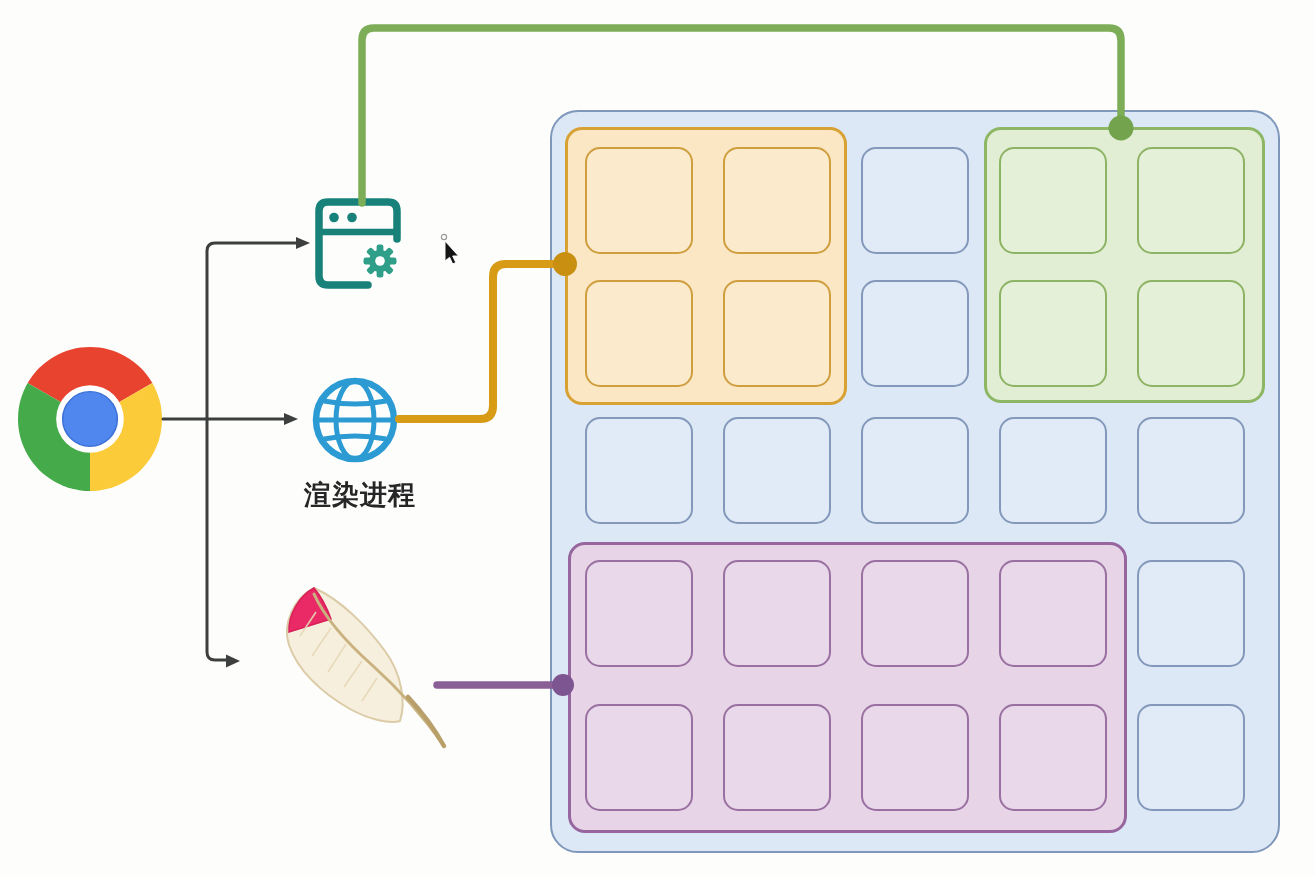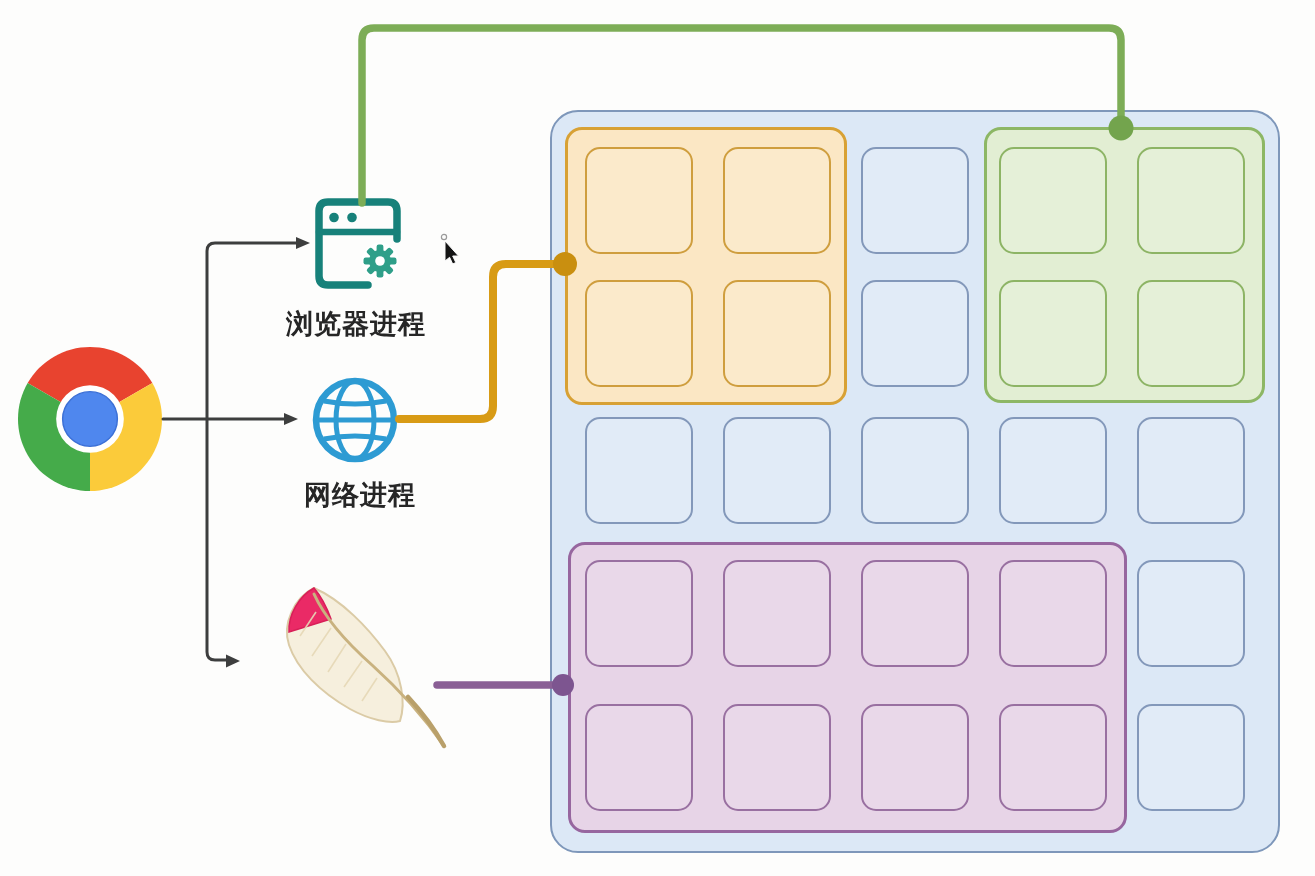--- a/index.html
+++ b/index.html
@@ -102,22 +102,21 @@
       <path d="M40,42 L24,66"></path>
       <path d="M55,58 L36,86"></path>
       <path d="M70,74 L52,102"></path>
       <path d="M86,91 L68,117"></path>
       <path d="M101,108 L86,131"></path>
     </g>
     <path d="M168,176 C150,150 126,122 96,95 C70,72 48,46 38,24" fill="none" stroke="#c9b27f" stroke-width="3" stroke-linecap="round"></path>
     <path d="M168,176 C158,158 146,142 132,127" fill="none" stroke="#b9a06a" stroke-width="4.5" stroke-linecap="round"></path>
   </svg>
 
-  <div class="proc-label lbl-browser">浏览器进程</div>
-  <div class="proc-label lbl-network">网络进程</div>
+  <div class="proc-label lbl-network">渲染进程</div>
 
   <div class="grid">
     <div class="region region-orange"></div>
     <div class="region region-green"></div>
     <div class="region region-purple"></div>
     <div id="cells">
         <div class="cell cell-orange" style="left: 33px; top: 35px;"></div>
         <div class="cell cell-orange" style="left: 171px; top: 35px;"></div>
         <div class="cell cell-blue" style="left: 309px; top: 35px;"></div>
         <div class="cell cell-green" style="left: 447px; top: 35px;"></div>

